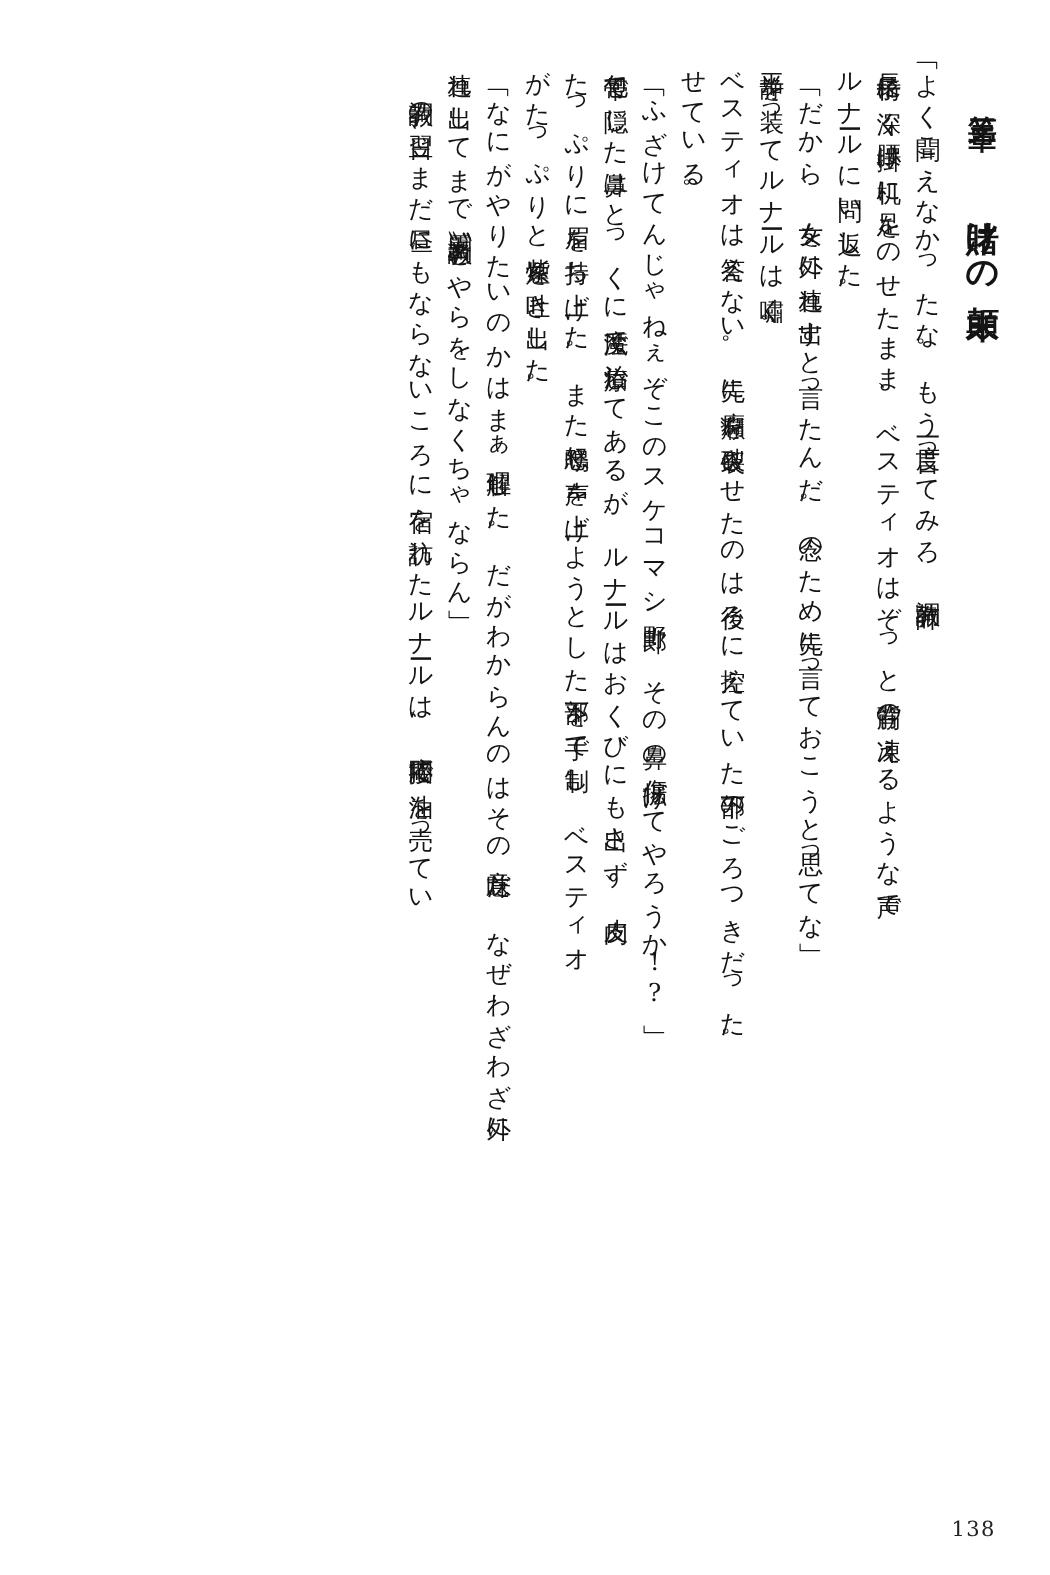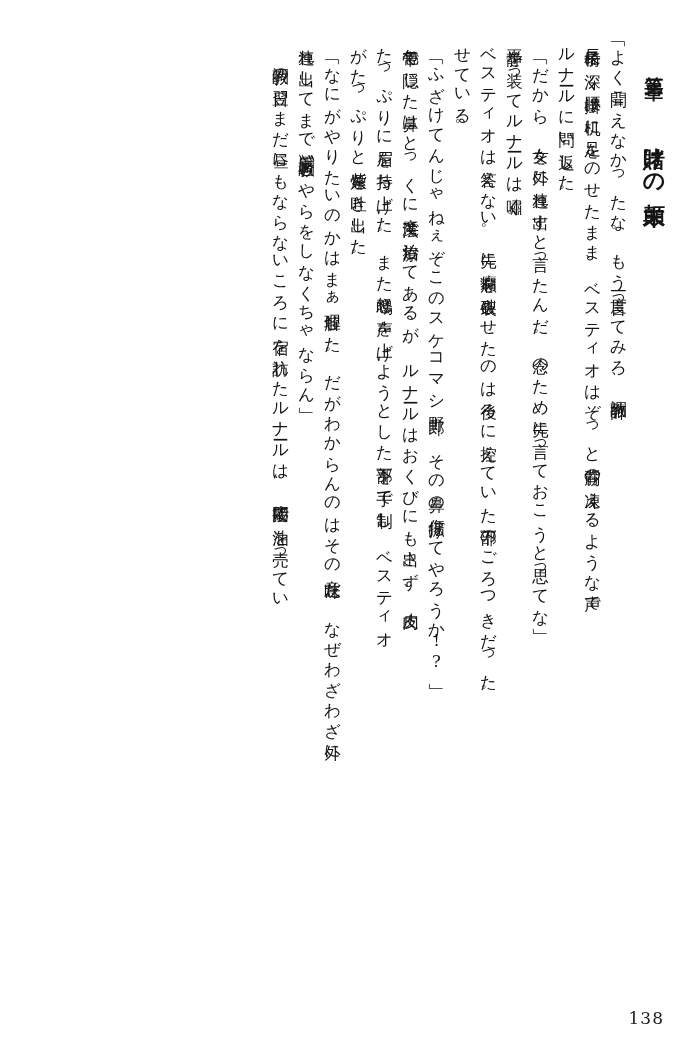--- a/index.html
+++ b/index.html
@@ -62,21 +62,21 @@
     font-size: 22px;
     font-weight: bold;
   }
 
   .col.indent1 { padding-top: 18px; }
 
   .page-number {
     position: absolute;
     bottom: 22px;
     right: 36px;
-    font-size: 17px;
+    font-size: 14px;
     letter-spacing: 1px;
     color: #222;
     font-family: "DejaVu Serif", "Liberation Serif", serif;
   }
 </style>
 </head>
 <body>
 
 <div class="page">
 

